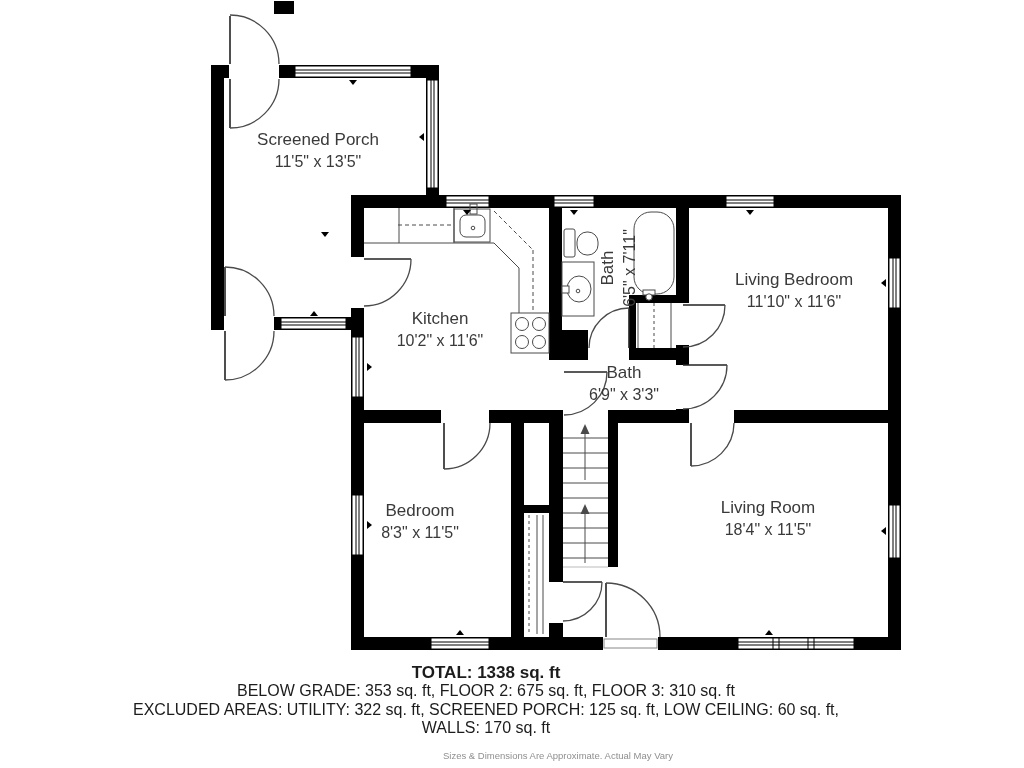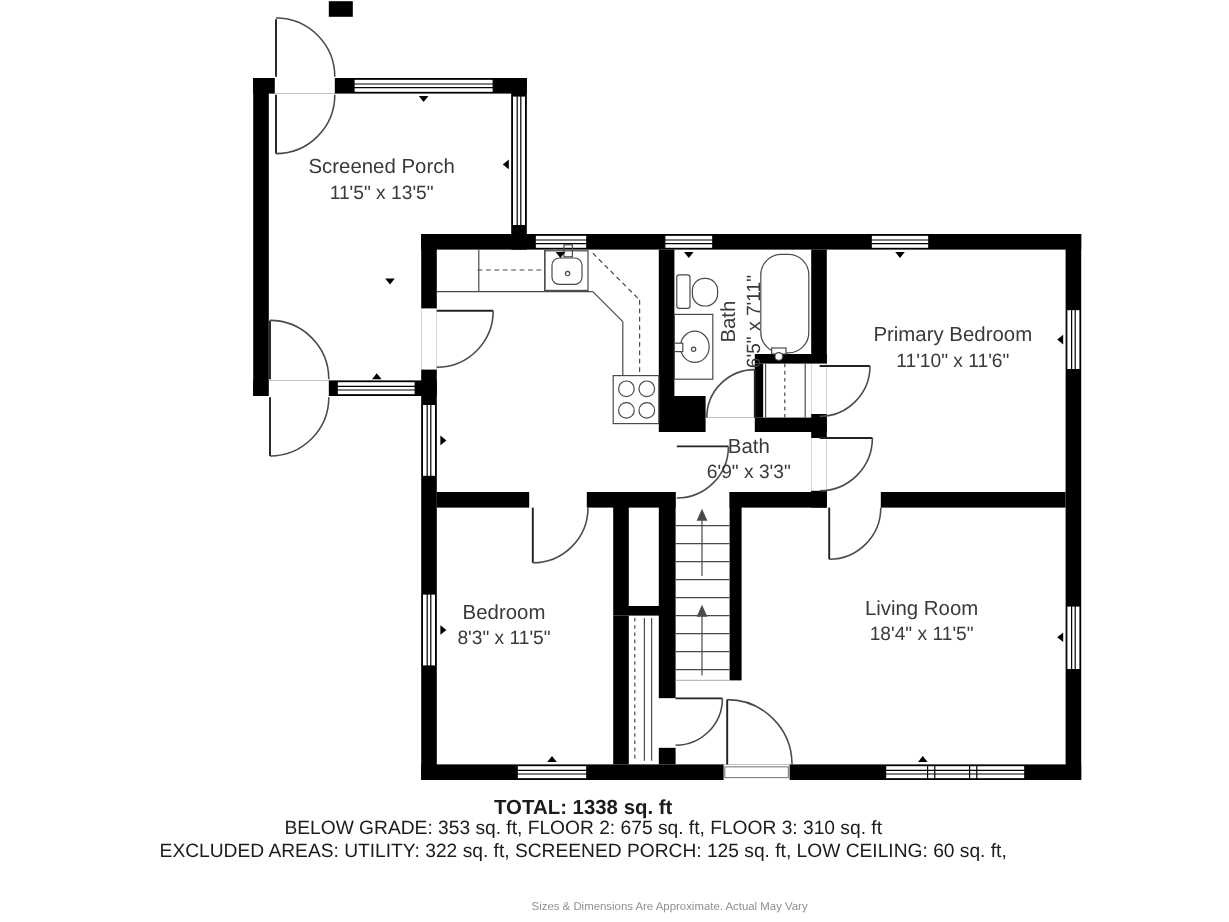--- a/index.html
+++ b/index.html
@@ -279,28 +279,32 @@
     <polygon points="840,279 840,287 835,283"></polygon>
     <polygon points="840,527 840,535 835,531"></polygon>
   </g>
 </svg>
 
   <div class="room-label" style="left:272px;top:150px;">
     <div class="rname">Screened Porch</div>
     <div class="rdims">11'5" x 13'5"</div>
   </div>
 
+  <div class="room-label" style="left:394px;top:329px;">
+    <div class="rname">Kitchen</div>
+    <div class="rdims">10'2" x 11'6"</div>
+  </div>
 
   <div class="room-label rot" style="left:572px;top:268px;">
     <div class="rname">Bath</div>
     <div class="rdims">6'5" x 7'11"</div>
   </div>
 
   <div class="room-label" style="left:748px;top:290px;">
-    <div class="rname">Primary Bedroom</div>
+    <div class="rname">Living Bedroom</div>
     <div class="rdims">11'10" x 11'6"</div>
   </div>
 
   <div class="room-label" style="left:578px;top:383px;">
     <div class="rname">Bath</div>
     <div class="rdims">6'9" x 3'3"</div>
   </div>
 
   <div class="room-label" style="left:374px;top:521px;">
     <div class="rname">Bedroom</div>
@@ -309,17 +313,18 @@
 
   <div class="room-label" style="left:722px;top:518px;">
     <div class="rname">Living Room</div>
     <div class="rdims">18'4" x 11'5"</div>
   </div>
 
   <div id="summary">
     <div class="total">TOTAL: 1338 sq. ft</div>
     <div class="line">BELOW GRADE: 353 sq. ft, FLOOR 2: 675 sq. ft, FLOOR 3: 310 sq. ft</div>
     <div class="line">EXCLUDED AREAS: UTILITY: 322 sq. ft, SCREENED PORCH: 125 sq. ft, LOW CEILING: 60 sq. ft,</div>
+    <div class="line">WALLS: 170 sq. ft</div>
   </div>
 
   <div id="disclaimer">Sizes &amp; Dimensions Are Approximate. Actual May Vary</div>
 
 </div>
 
 </body></html>

